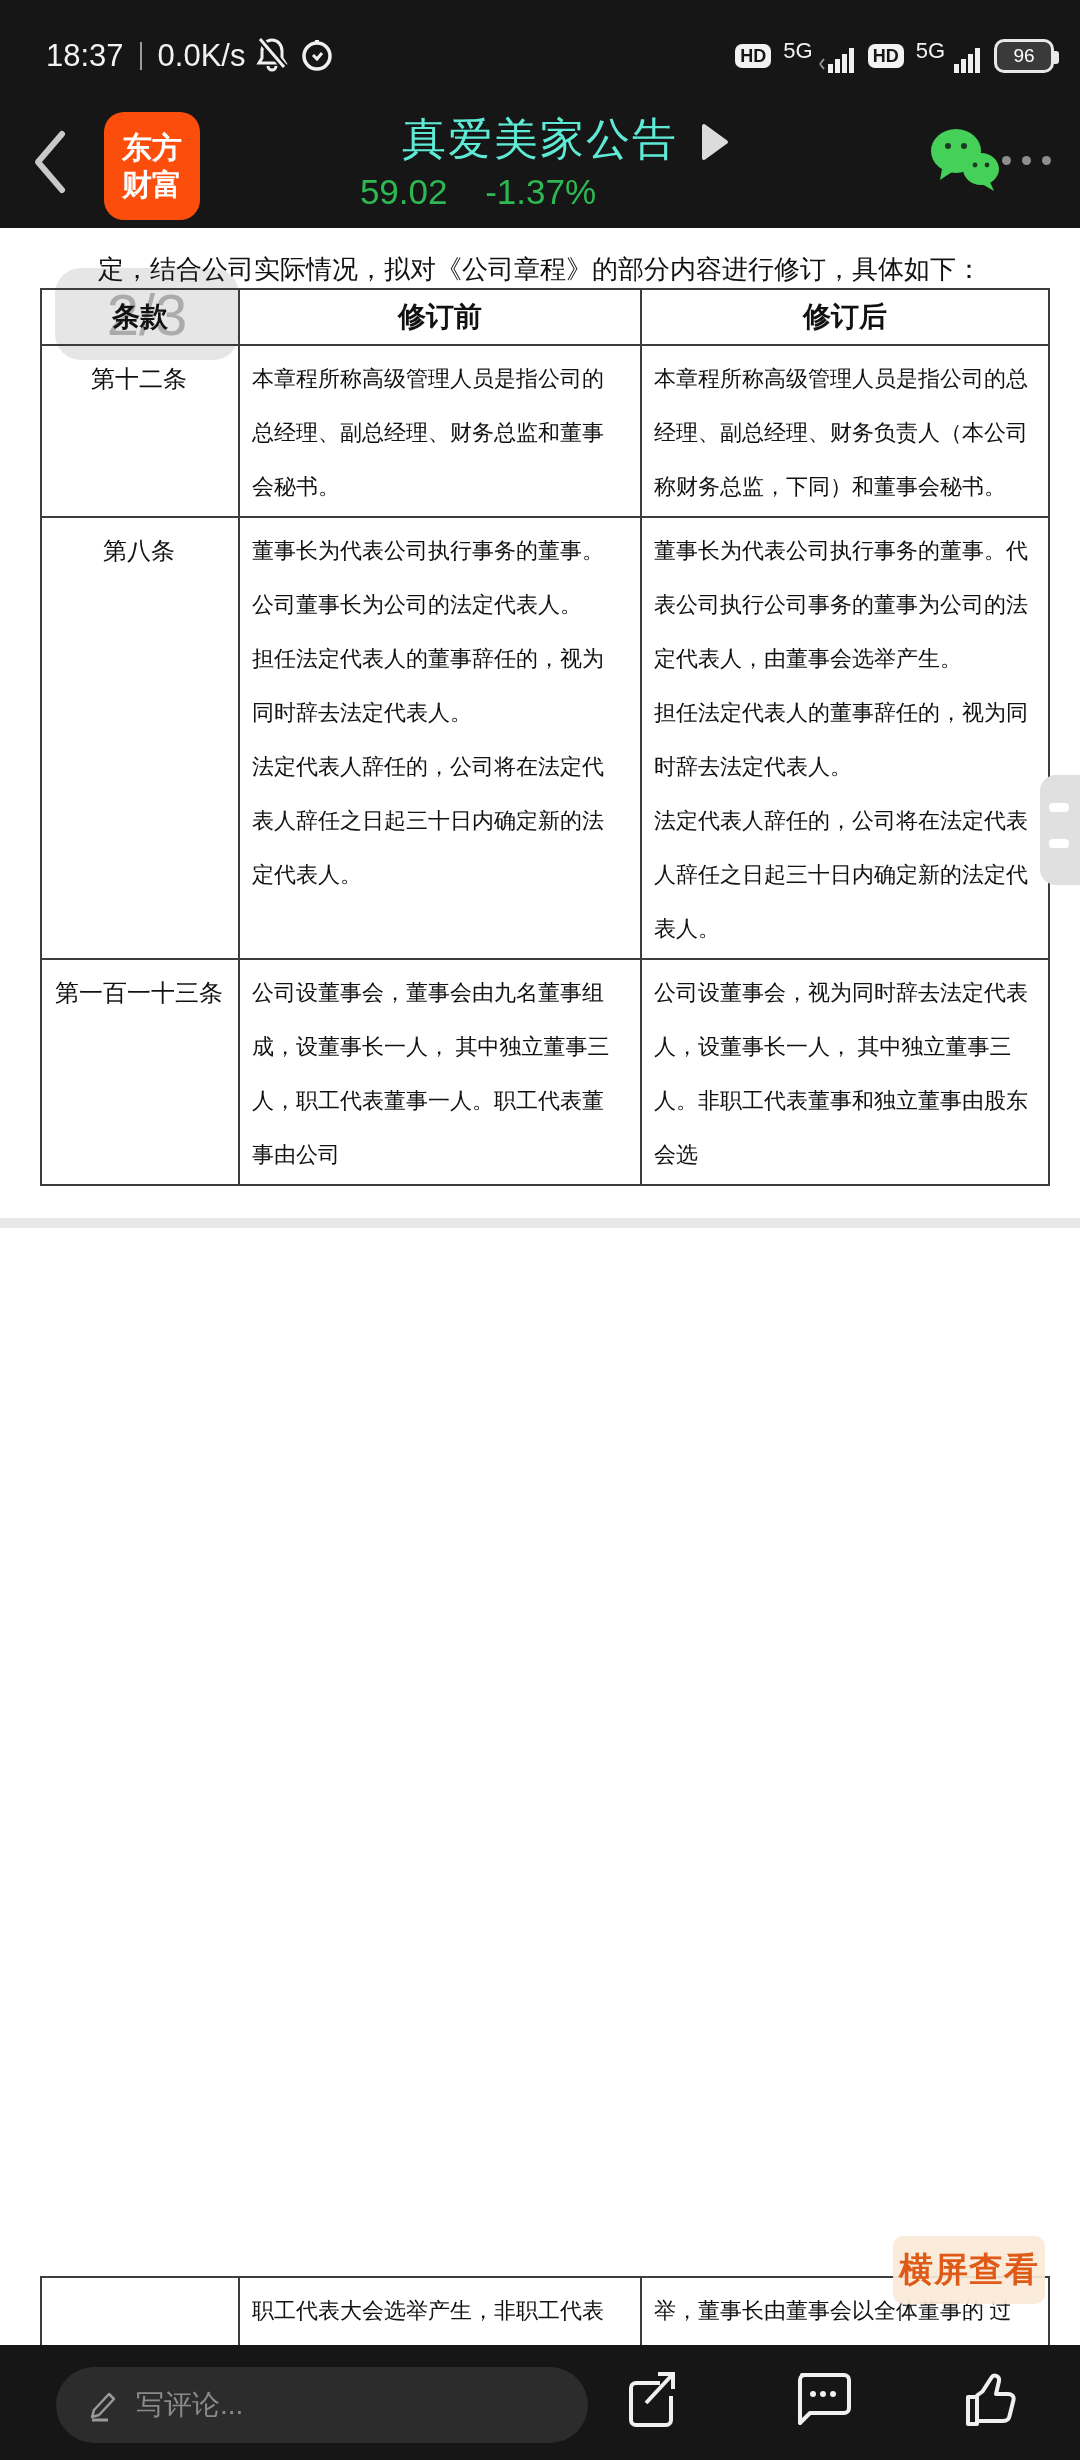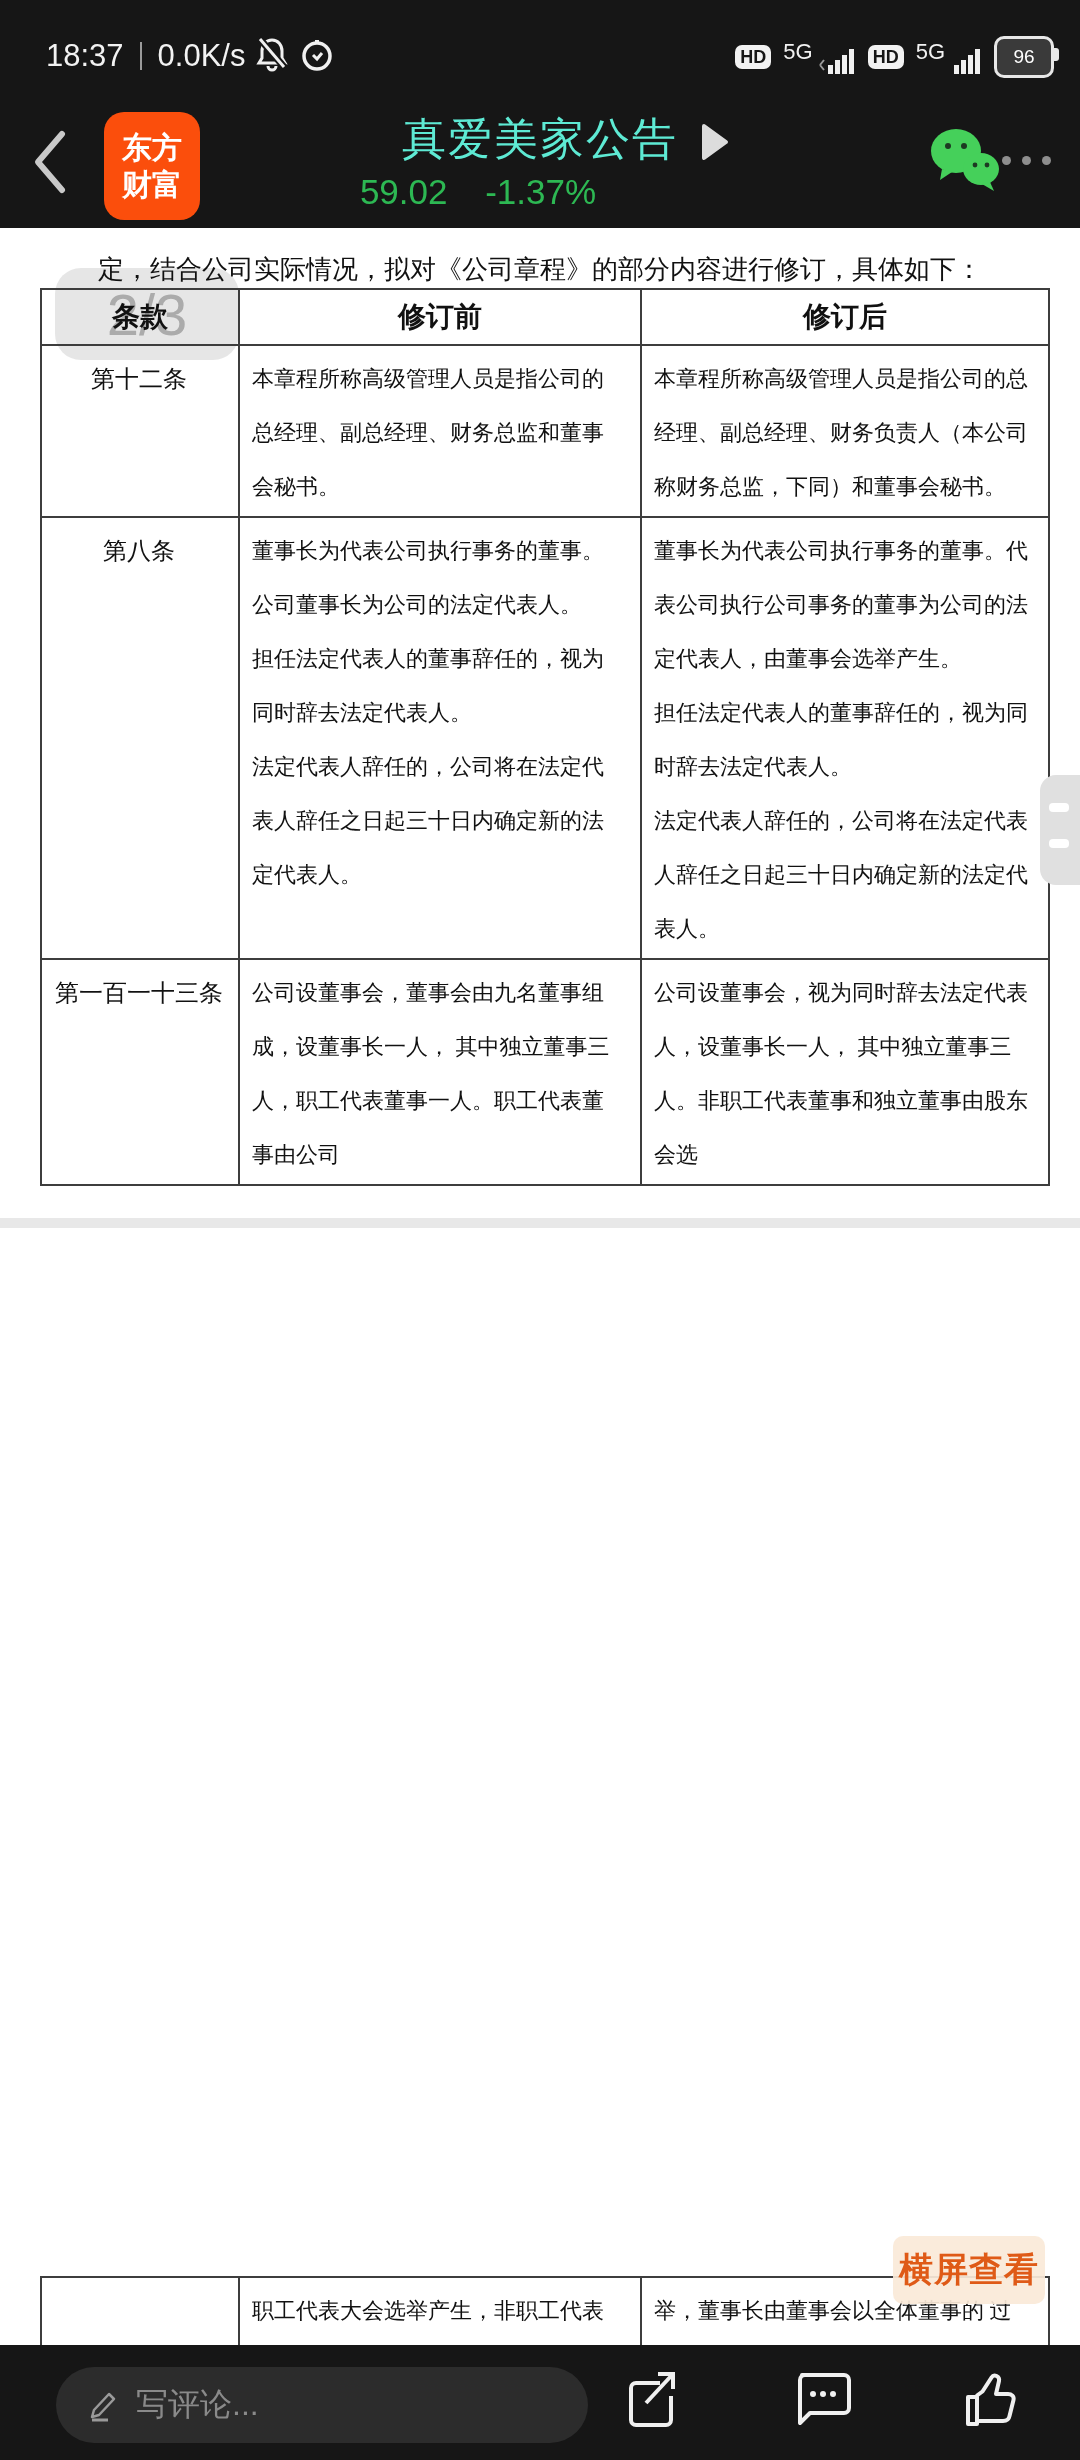--- a/index.html
+++ b/index.html
@@ -10,21 +10,21 @@
   .status-bar { position:absolute; left:0; top:0; width:1080px; height:100px;
     background:#161616; color:#f2f2f2; }
   .sb-left { position:absolute; left:46px; top:36px; display:flex; align-items:center; gap:10px; }
   .sb-time, .sb-speed { font-size:31px; font-weight:500; }
   .sb-divider { width:2px; height:28px; background:#9a9a9a; margin:0 6px; }
   .sb-right { position:absolute; right:26px; top:36px; display:flex; align-items:center; gap:12px; }
   .hd-badge { background:#f2f2f2; color:#161616; font-size:18px; font-weight:bold;
     border-radius:7px; padding:3px 5px; line-height:1; }
   .net-group { display:flex; align-items:flex-end; gap:3px; }
   .net-type { font-size:22px; font-weight:500; line-height:1; margin-bottom:14px; }
-  .battery { position:relative; width:60px; height:42px; border:3px solid #e8e8e8;
+  .battery { position:relative; width:60px; height:34px; border:3px solid #e8e8e8;
     border-radius:10px; display:flex; align-items:center; justify-content:center;
     font-size:19px; color:#fff; background:#3a3a3a;text-align:right; }
   .battery .nub { position:absolute; right:-8px; top:9px; width:5px; height:13px;
     background:#e8e8e8; border-radius:0 3px 3px 0; }
 
   
   .nav-bar { position:absolute; left:0; top:100px; width:1080px; height:128px; background:#161616; }
   .back-btn { position:absolute; left:26px; top:22px; width:50px; height:80px; }
   .app-logo { position:absolute; left:104px; top:12px; width:96px; height:108px;
     background:#fb4e0c; border-radius:20px; color:#fff; display:flex; flex-direction:column;
@@ -67,21 +67,21 @@
   .scroll-handle { position:absolute; right:0; top:775px; width:40px; height:110px;
     background:#e0e0e0; border-radius:16px 0 0 16px; z-index:5; }
   .scroll-handle i { position:absolute; left:9px; width:20px; height:9px; border-radius:4px;
     background:#ffffff; display:block; }
   .scroll-handle i:nth-child(1){ top:28px; } .scroll-handle i:nth-child(2){ top:64px; }
 
   
   .bottom-bar { position:absolute; left:0; top:2345px; width:1080px; height:115px; background:#161616; }
   .comment-input { position:absolute; left:56px; top:22px; width:532px; height:76px;
     background:#2c2c2c; border-radius:38px; display:flex; align-items:center; gap:16px;
-    padding-left:32px; color:#8a8a8a; font-size:32px; }
+    padding-left:32px; color:#8a8a8a; font-size:28px; }
   .bb-icon { position:absolute; top:24px; }
 </style>
 </head>
 <body>
 
 <div class="status-bar">
   <div class="sb-left">
     <span class="sb-time">18:37</span>
     <span class="sb-divider"></span>
     <span class="sb-speed">0.0K/s</span>

